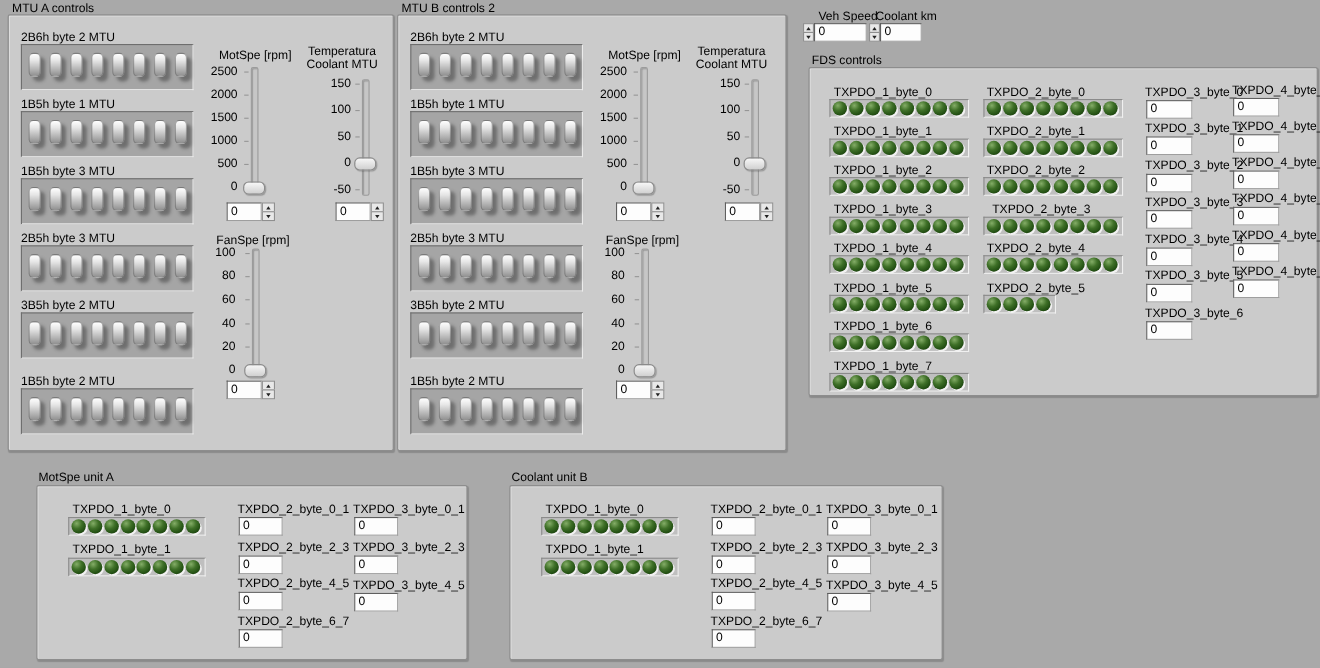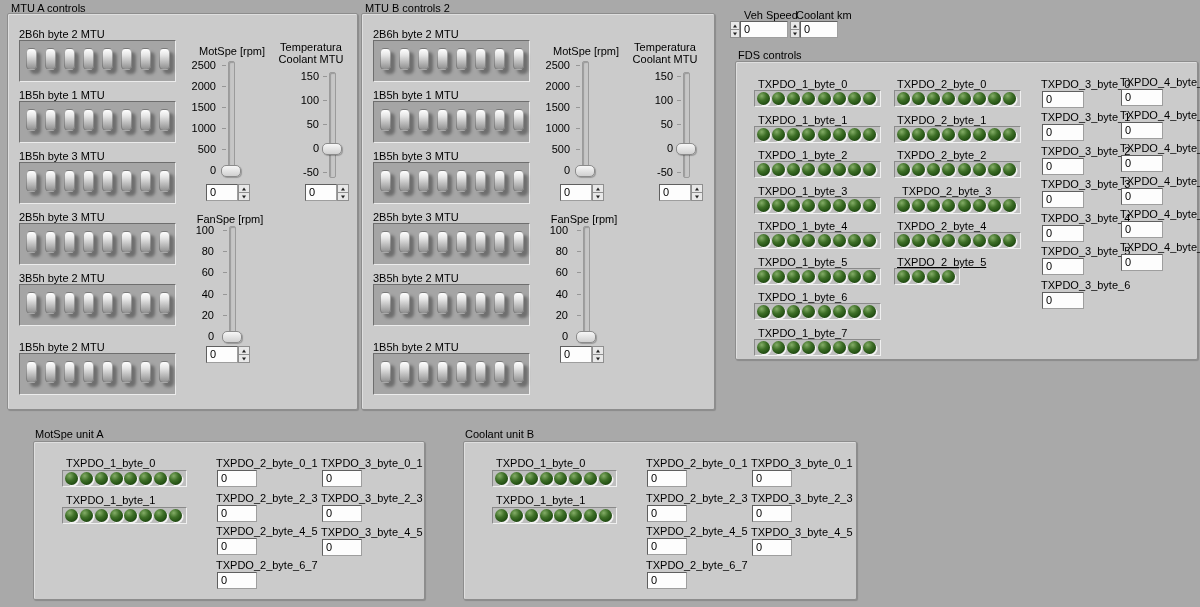--- a/index.html
+++ b/index.html
@@ -470,21 +470,21 @@
       <div class="strip" style="left: 158px; top: 170px; width: 125px;">
         <div class="led" style="left: 2px; top: 1px;"></div>
         <div class="led" style="left: 17.1429px; top: 1px;"></div>
         <div class="led" style="left: 32.2857px; top: 1px;"></div>
         <div class="led" style="left: 47.4286px; top: 1px;"></div>
         <div class="led" style="left: 62.5714px; top: 1px;"></div>
         <div class="led" style="left: 77.7143px; top: 1px;"></div>
         <div class="led" style="left: 92.8571px; top: 1px;"></div>
         <div class="led" style="left: 108px; top: 1px;"></div>
       </div>
-      <div class="lbl" style="left: 161px; top: 194px; text-decoration: underline;">TXPDO_2_byte_5</div>
+      <div class="lbl" style="left: 161px; top: 194px;">TXPDO_2_byte_5</div>
       <div class="strip" style="left: 158px; top: 206px; width: 64px;">
         <div class="led" style="left: 2px; top: 1px;"></div>
         <div class="led" style="left: 17px; top: 1px;"></div>
         <div class="led" style="left: 32px; top: 1px;"></div>
         <div class="led" style="left: 47px; top: 1px;"></div>
       </div>
       <div class="lbl" style="left: 305px; top: 16px;">TXPDO_3_byte_0</div>
       <div class="nbox" style="left: 306px; top: 29px; width: 37px;">0</div>
       <div class="lbl" style="left: 305px; top: 49px;">TXPDO_3_byte_1</div>
       <div class="nbox" style="left: 306px; top: 62px; width: 37px;">0</div>

